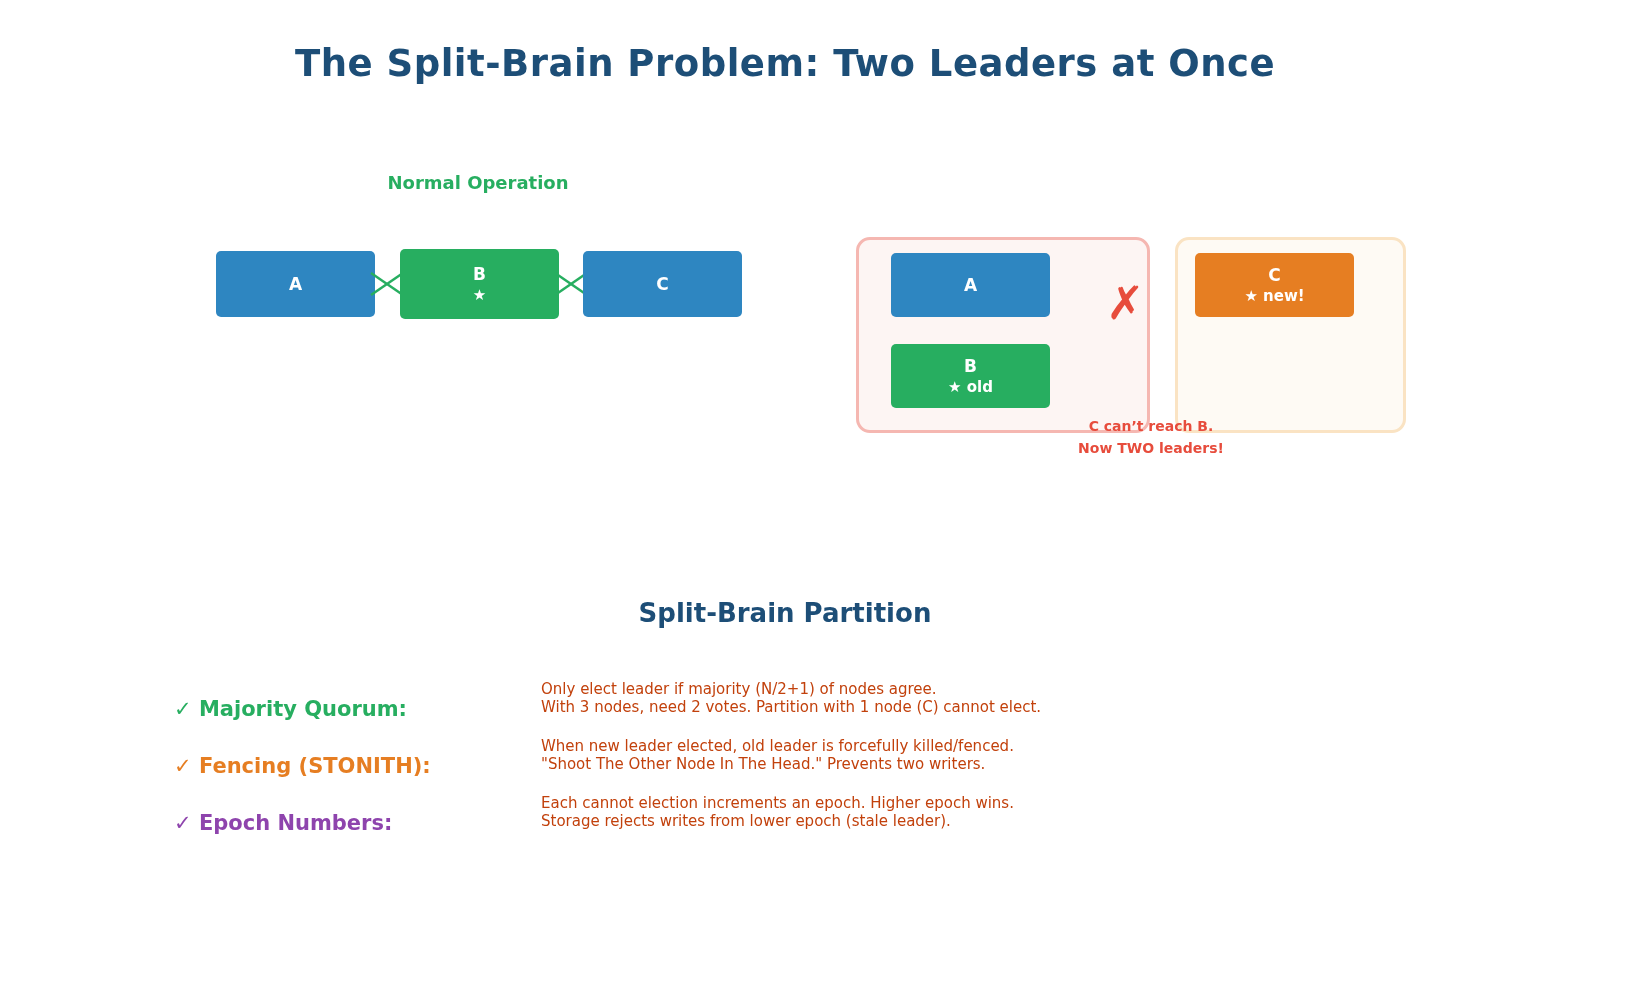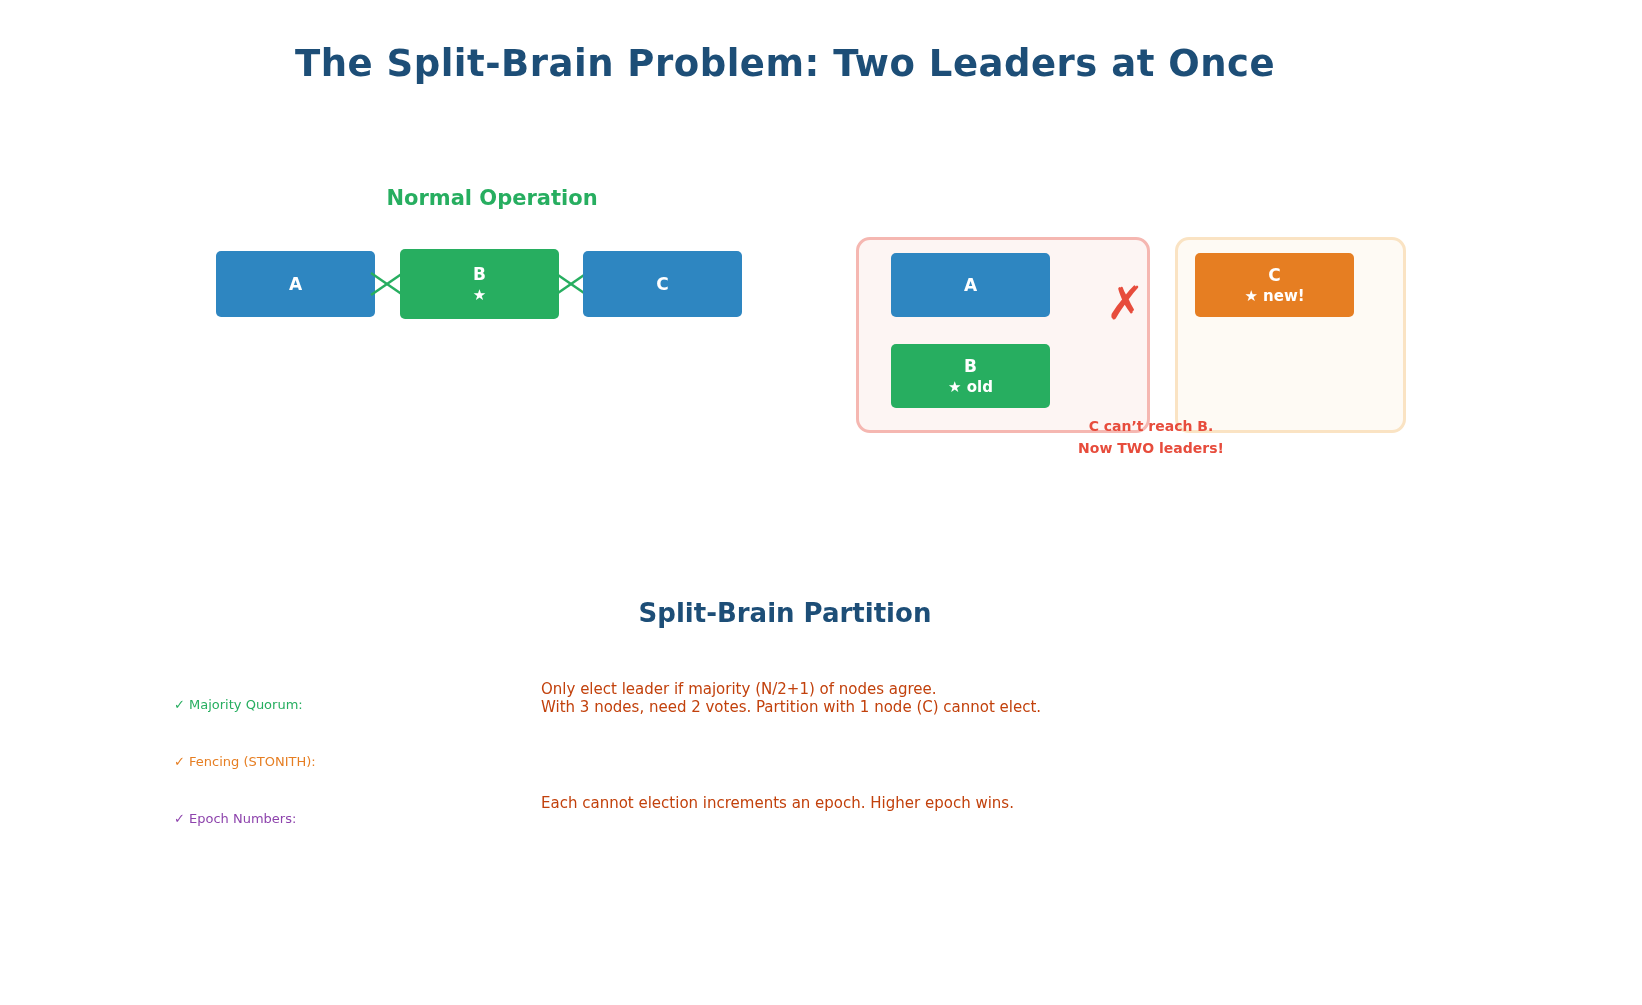--- a/index.html
+++ b/index.html
@@ -5,21 +5,21 @@
   html,body{margin:0;padding:0;background:#ffffff;}
   .canvas{
     position:relative;width:1432px;height:1005px;background:#ffffff;overflow:hidden;
     font-family:"DejaVu Sans","Liberation Sans",sans-serif;color:#222;
   }
   .title{
     position:absolute;left:0;top:42px;width:1570px;margin:0;text-align:center;
     font-size:37px;font-weight:bold;color:#1d4e77;letter-spacing:.5px;
   }
   .section-heading{
-    position:absolute;margin:14px;font-size:21px;font-weight:bold;text-align:center;
+    position:absolute;margin:0;font-size:18px;font-weight:bold;text-align:center;
   }
   .heading-normal{left:178px;top:172px;width:600px;color:#27ae60;}
   .heading-partition{left:851px;top:172px;width:600px;color:#e74c3c;}
 
   .node{
     position:absolute;width:159px;border-radius:5px;color:#fff;font-weight:bold;
     display:flex;flex-direction:column;align-items:center;justify-content:center;text-align:center;
   }
   .node .node-label{font-size:17px;line-height:21px;}
   .node .node-sub{font-size:15px;line-height:20px;}
@@ -52,21 +52,21 @@
 
   .solutions-heading{
     position:absolute;left:0;top:598px;width:1570px;margin:0;text-align:center;
     font-size:26px;font-weight:bold;color:#1d4e77;
   }
   .solution-row{position:absolute;left:0;width:1642px;height:42px;}
   .row-1{top:680px;}
   .row-2{top:737px;}
   .row-3{top:794px;}
   .sol-label{
-    position:absolute;left:174px;top:17px;font-size:13px;font-weight:normal;white-space:nowrap;
+    position:absolute;left:174px;top:17px;font-size:21px;font-weight:bold;white-space:nowrap;
   }
   .c-green{color:#27ae60;}
   .c-orange{color:#e67e22;}
   .c-purple{color:#8e44ad;}
   .sol-desc{
     position:absolute;left:541px;top:0;font-size:15px;line-height:18px;color:#c2410c;white-space:nowrap;
   }
   .sol-desc span{display:block;}
 </style>
 </head>
@@ -131,22 +131,27 @@
   <div class="solution-row row-1">
     <span class="sol-label c-green">✓ Majority Quorum:</span>
     <div class="sol-desc">
       <span>Only elect leader if majority (N/2+1) of nodes agree.</span>
       <span>With 3 nodes, need 2 votes. Partition with 1 node (C) cannot elect.</span>
     </div>
   </div>
 
   <div class="solution-row row-2">
     <span class="sol-label c-orange">✓ Fencing (STONITH):</span>
+    <div class="sol-desc">
+      <span>When new leader elected, old leader is forcefully killed/fenced.</span>
+      <span>"Shoot The Other Node In The Head." Prevents two writers.</span>
+    </div>
   </div>
 
   <div class="solution-row row-3">
     <span class="sol-label c-purple">✓ Epoch Numbers:</span>
     <div class="sol-desc">
       <span>Each cannot election increments an epoch. Higher epoch wins.</span>
+      <span>Storage rejects writes from lower epoch (stale leader).</span>
     </div>
   </div>
 
 </div>
 
 </body></html>

